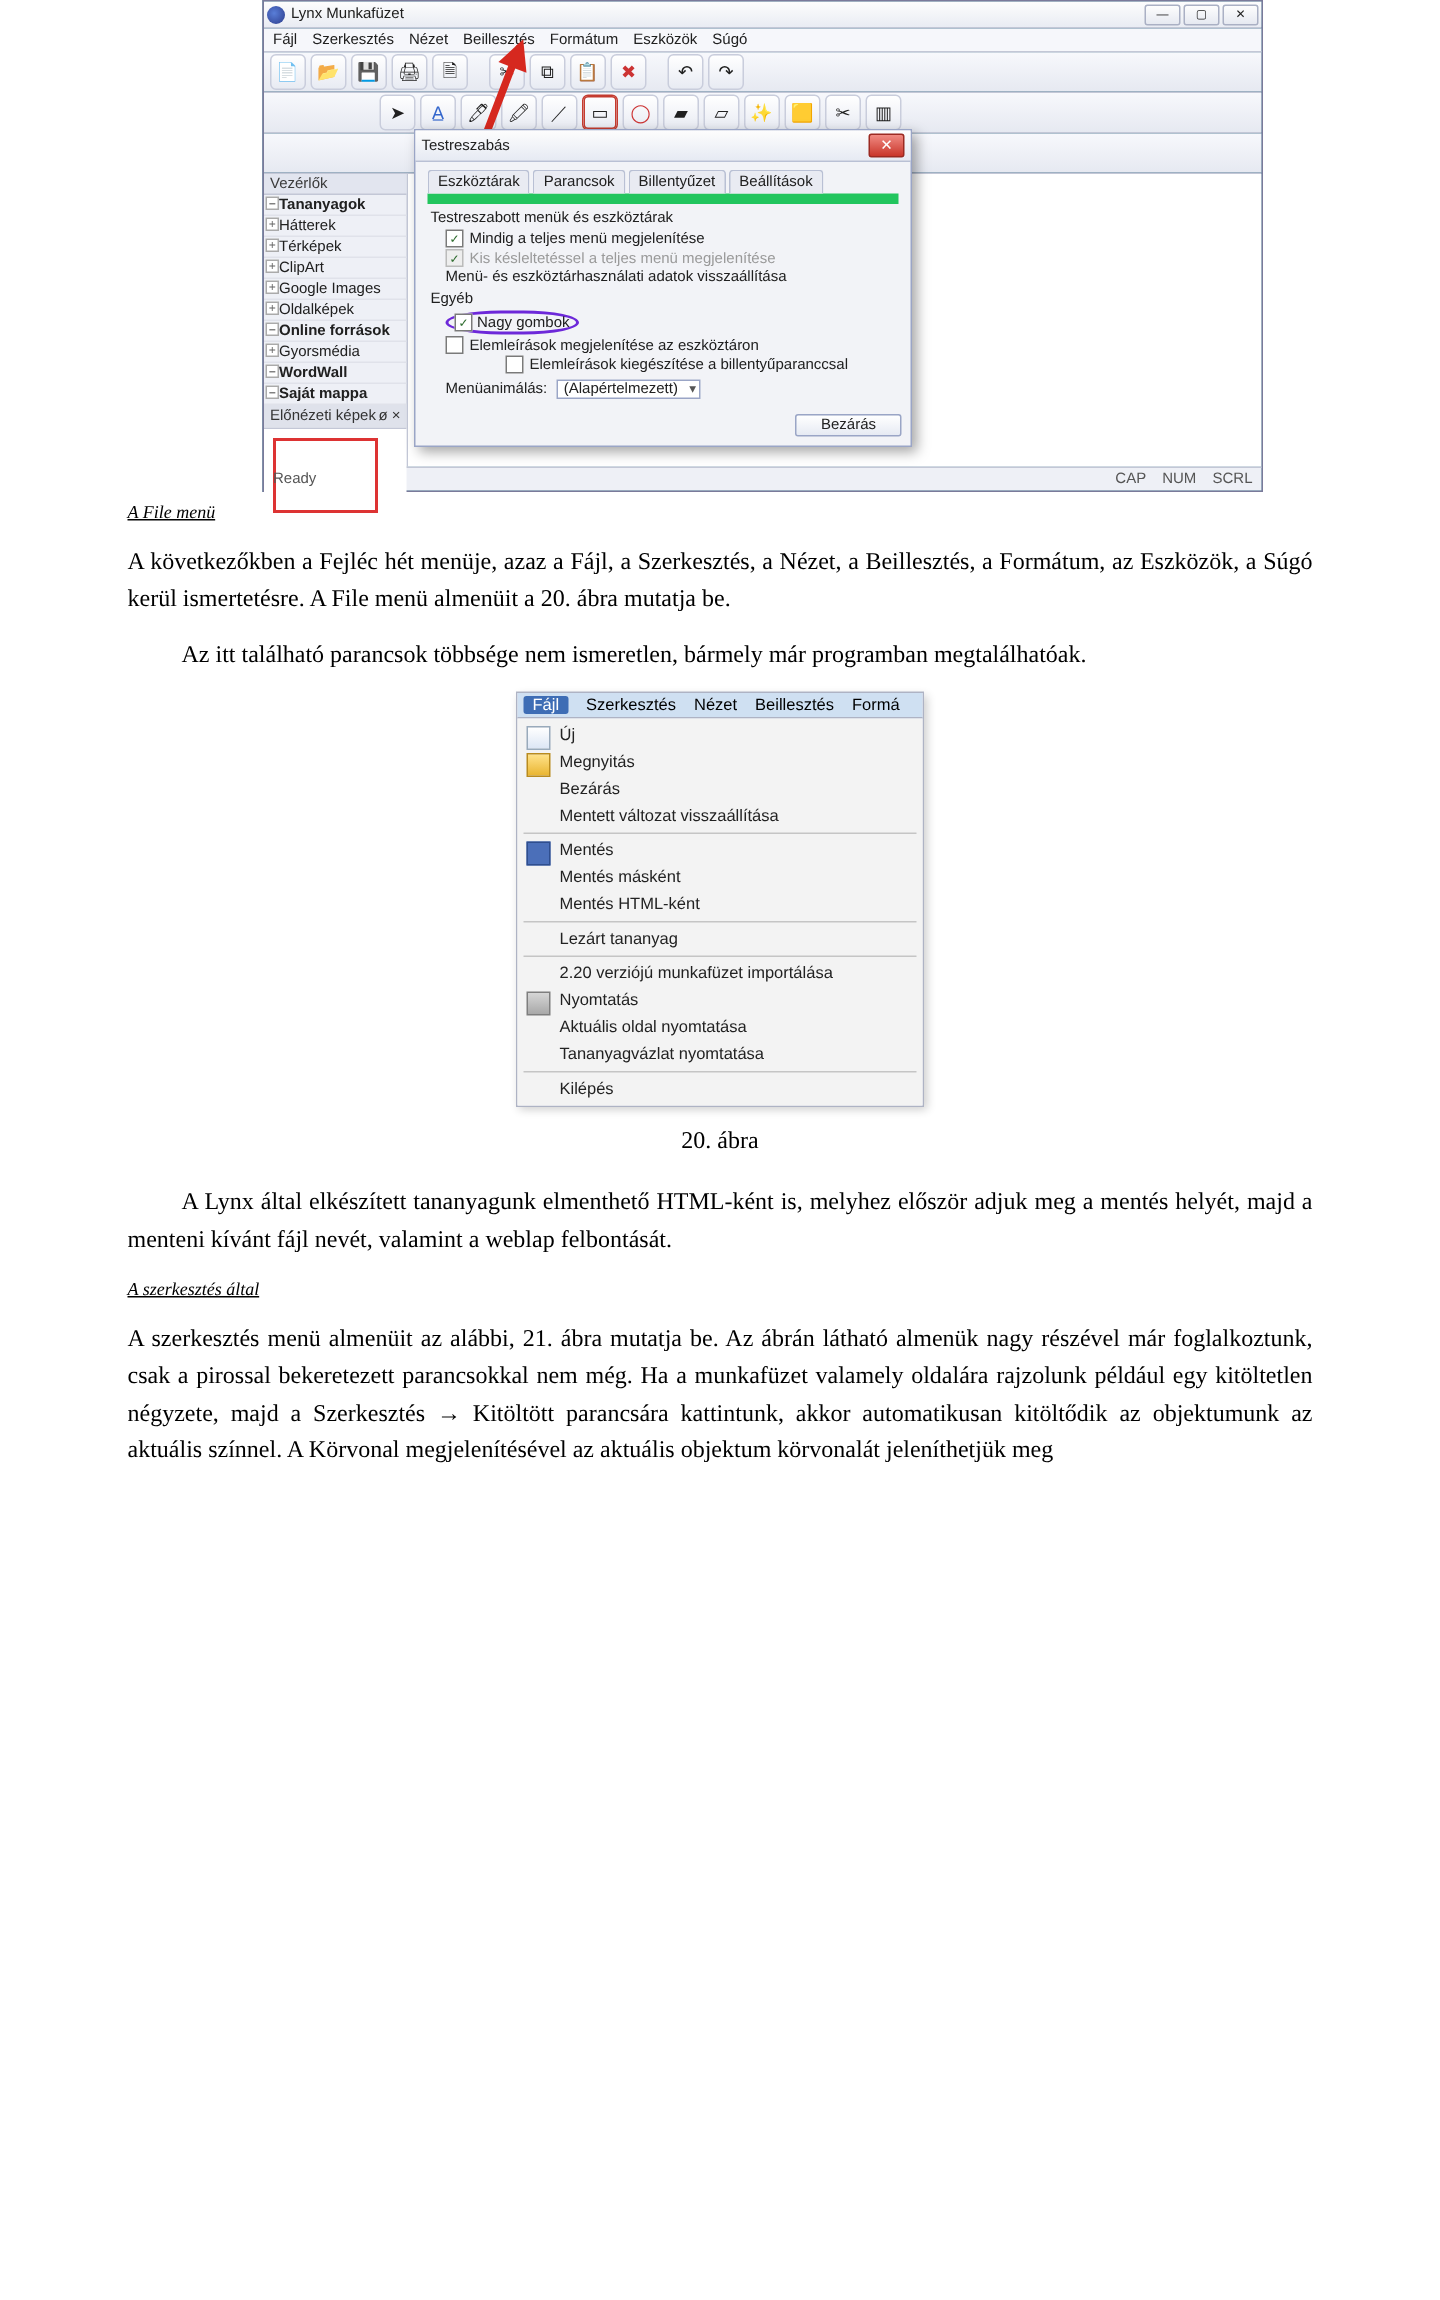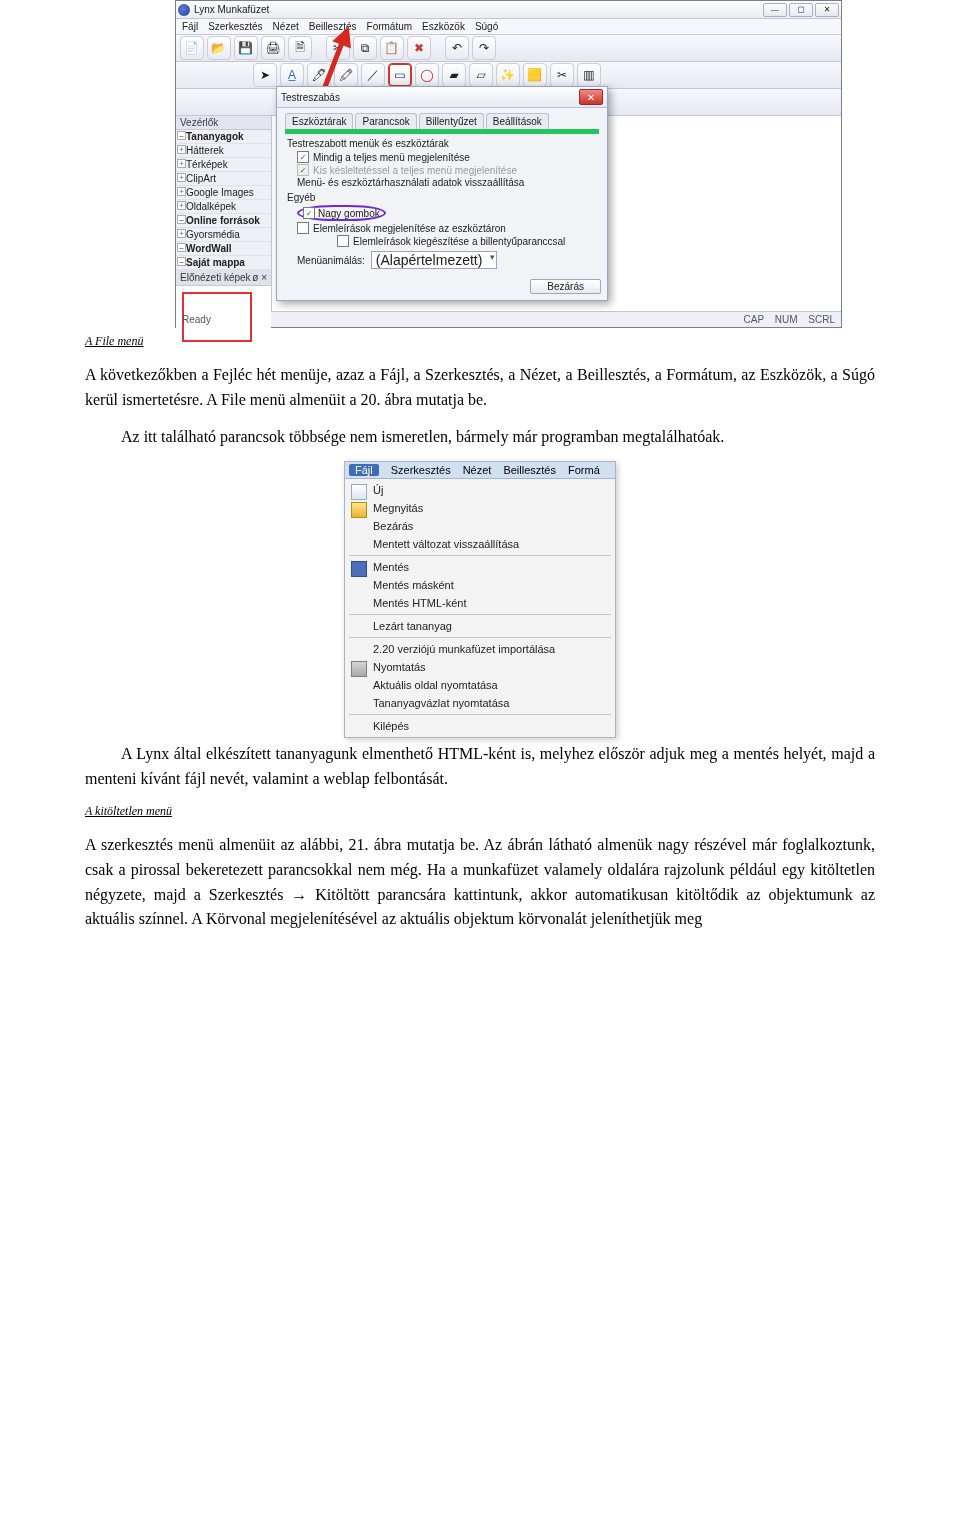--- a/index.html
+++ b/index.html
@@ -132,21 +132,21 @@
     font-size:10px;
   }
   .dlg-title {
     background:linear-gradient(#fdfdfd,#e6eaf3);
     border-bottom:1px solid #b9c0d4;
     display:flex;align-items:center;padding:2px 4px;
     justify-content:space-between;
   }
   .dlg-x { width:22px;height:14px;background:linear-gradient(#f08a82,#c9362b);border:1px solid #9b2a22;border-radius:2px;color:#fff;display:flex;align-items:center;justify-content:center;font-size:10px;}
   .dlg-body { padding:5px 8px 8px 8px; }
-  .tabs { display:flex; gap:2px; border-bottom:5px solid #22c55e;align-items:flex-end; }
+  .tabs { display:flex; gap:2px; border-bottom:7px solid #22c55e;align-items:flex-end; }
   .tab {
     padding:2px 6px;
     border:1px solid #b9c0d4;
     border-bottom:none;
     background:#e9ebf2;
     border-radius:3px 3px 0 0;
     font-size:10px;
   }
   .group-label { font-size:10px; margin:4px 0 2px 2px; }
   .chk-row { display:flex; align-items:center; gap:4px; margin:1px 0 1px 12px; font-size:10px; }
@@ -154,21 +154,21 @@
   .chk { width:10px;height:10px;border:1px solid #7a7a7a;background:#fff;display:inline-flex;align-items:center;justify-content:center;font-size:8px;}
   .chk.ck::after{content:"✓";font-size:8px;color:#2d6b2d;}
   .chk.dis{border-color:#bbb;background:#eee;}
   .oval {
     border:2px solid #6d28d9;
     border-radius:50%/60%;
     padding:0 4px;
     display:inline-flex; align-items:center; gap:3px;
   }
   .sel-row { display:flex; align-items:center; gap:6px; margin:4px 0 2px 12px; }
-  .dd { border:1px solid #9aa5c6; background:#fff; padding:0 14px 0 4px; font-size:14px; position:relative;}
+  .dd { border:1px solid #9aa5c6; background:#fff; padding:0 14px 0 4px; font-size:10px; position:relative;}
   .dd::after{content:"▾";position:absolute;right:2px;top:0;font-size:9px;color:#555;}
   .dlg-btn-row { display:flex; justify-content:flex-end; padding:0 6px 6px 0;}
   .dlg-btn { border:1px solid #9aa5c6; background:linear-gradient(#fff,#e6eaf3); padding:1px 16px; font-size:10px; border-radius:2px;}
 
   .statusbar { height:15px; background:#eef0f6;border-top:1px solid #c3c7d6; display:flex;align-items:center;justify-content:space-between;padding:0 6px;font-size:10px;color:#555;}
   .status-right span{margin-left:8px;}
 
   
   .caption { text-align:center; font-size:16px; margin:14px 0 20px 0; }
   .h-ital { font-style:italic; font-size:12px; margin:6px 0 14px 0;text-decoration:underline; }
@@ -431,20 +431,21 @@
             <span>Tananyagvázlat nyomtatása</span>
           </div>
           <div class="sep"></div>
           <div class="mi">
             <span>Kilépés</span>
           </div>
         </div>
     </div>
   </div>
 
+  <div class="caption">20. ábra</div>
 
   <p class="body indent">A Lynx által elkészített tananyagunk elmenthető HTML-ként is, melyhez először adjuk meg a mentés helyét, majd a menteni kívánt fájl nevét, valamint a weblap felbontását.</p>
 
-  <div class="h-ital">A kitöltetlen menü</div>
+  <div class="h-ital">A szerkesztés által</div>
   <p class="body">A szerkesztés menü almenüit az alábbi, 21. ábra mutatja be. Az ábrán látható almenük nagy részével már foglalkoztunk, csak a pirossal bekeretezett parancsokkal nem még. Ha a munkafüzet valamely oldalára rajzolunk például egy kitöltetlen négyzete, majd a Szerkesztés → Kitöltött parancsára kattintunk, akkor automatikusan kitöltődik az objektumunk az aktuális színnel. A Körvonal megjelenítésével az aktuális objektum körvonalát jeleníthetjük meg</p>
 
 
 </div>
 
 </body></html>

